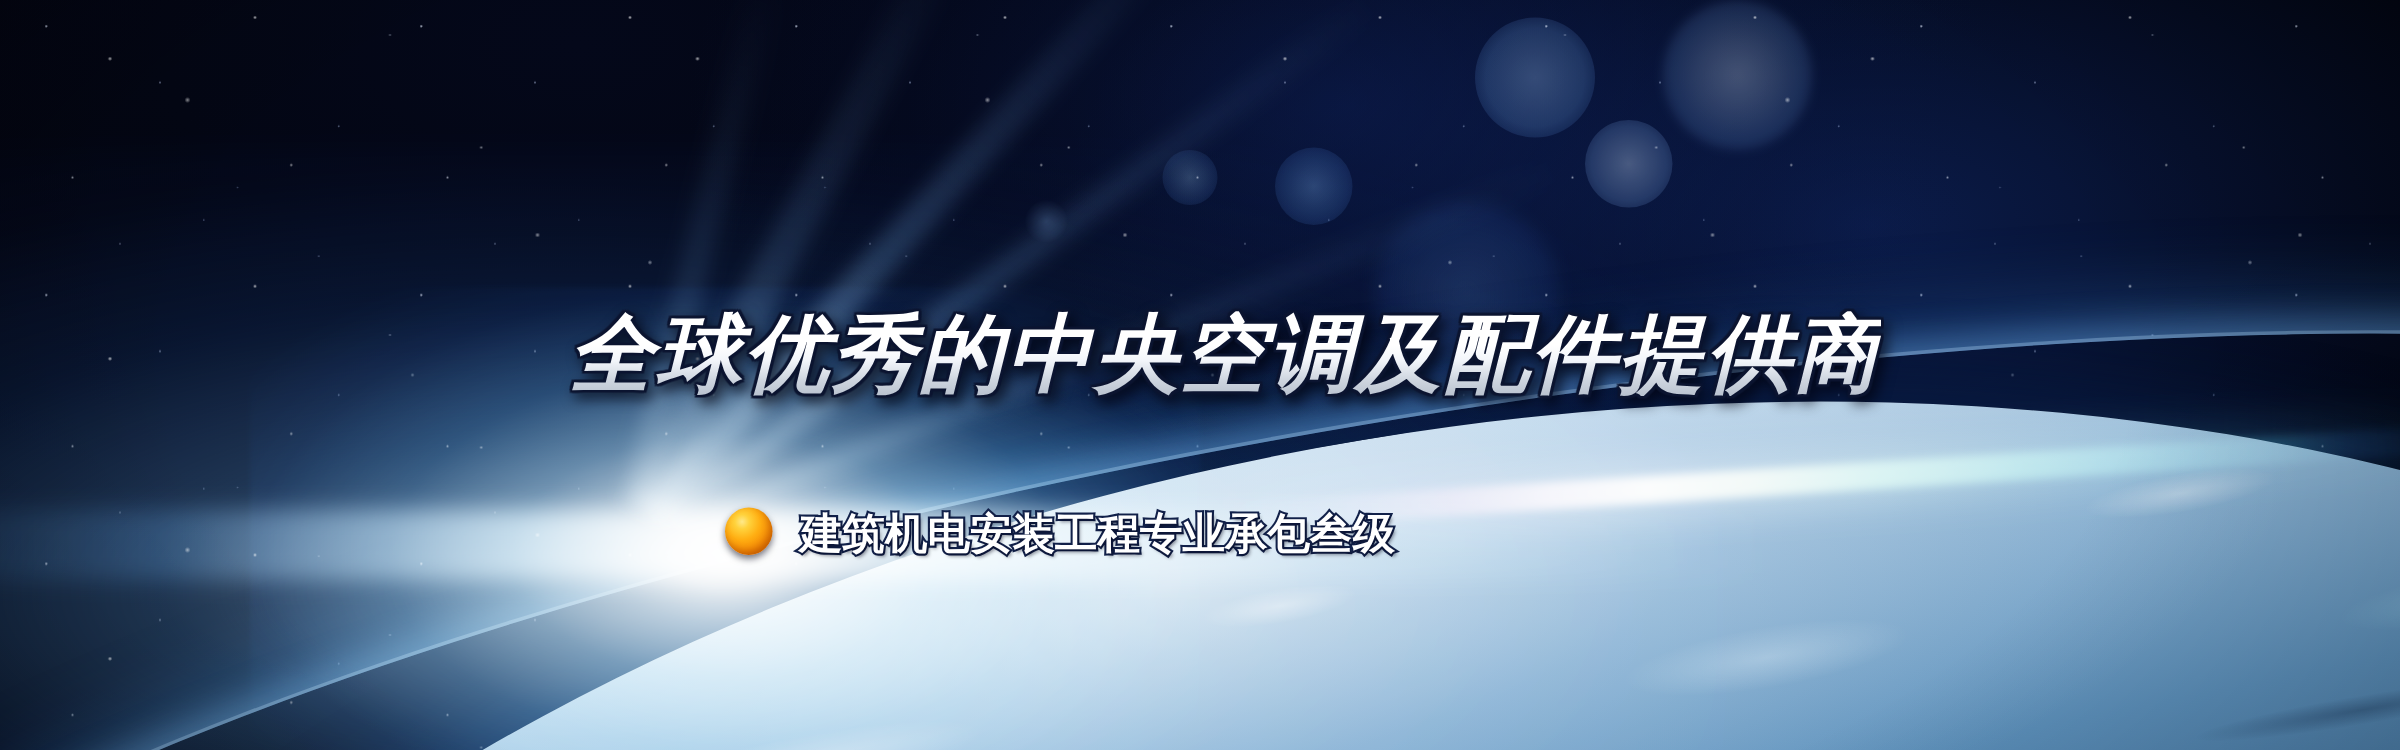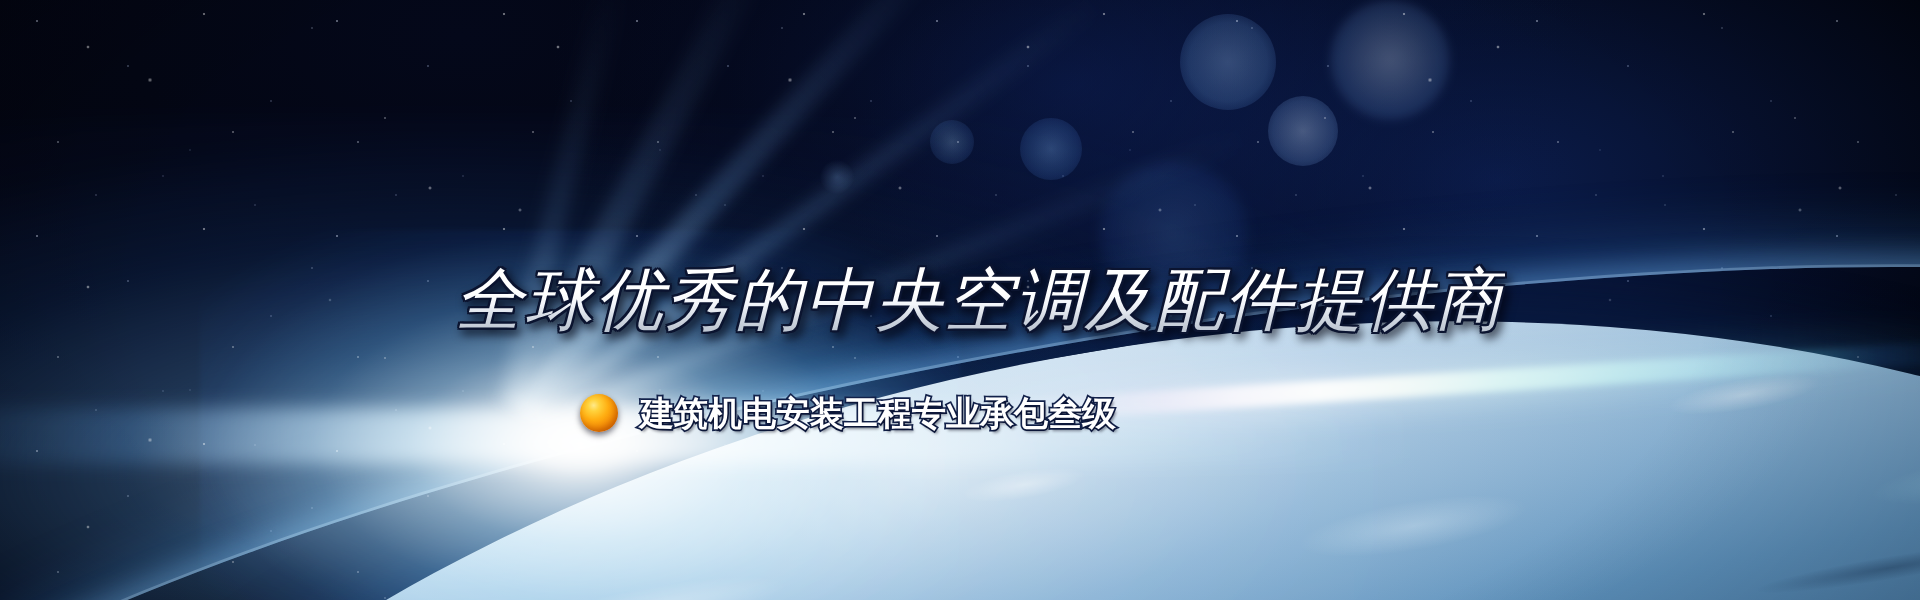--- a/index.html
+++ b/index.html
@@ -280,48 +280,47 @@
     width: 1920px;
     height: 600px;
   }
 
   .headline {
     position: absolute;
     left: 455px;
     top: 249px;
     font-size: 68px;
     line-height: 1;
-    font-weight: normal;
+    font-weight: bold;
     font-style: italic;
     letter-spacing: 2px;
     white-space: nowrap;
     color: #ffffff;
     background: linear-gradient(180deg,
       #ffffff 0%, #ffffff 40%, #f2f5fa 58%, #cfd6e0 80%, #b9c2cf 100%);
     -webkit-background-clip: text;
     background-clip: text;
     -webkit-text-fill-color: transparent;
     filter:
       drop-shadow(2px 0 0 #0b1430)
       drop-shadow(-2px 0 0 #0b1430)
       drop-shadow(0 2px 0 #0b1430)
       drop-shadow(0 -2px 0 #0b1430)
       drop-shadow(4px 5px 5px rgba(0,0,10,0.65));
-    margin-top: 16px;
   }
 
   .bullets {
     position: absolute;
     left: 580px;
     top: 382px;
   }
 
   .bullet-row {
     display: flex;
-    align-items: center;
+    align-items: flex-end;
     height: 62px;
   }
 
   .dot {
     width: 38px;
     height: 38px;
     border-radius: 50%;
     flex: 0 0 auto;
     background:
       radial-gradient(circle at 36% 30%,

